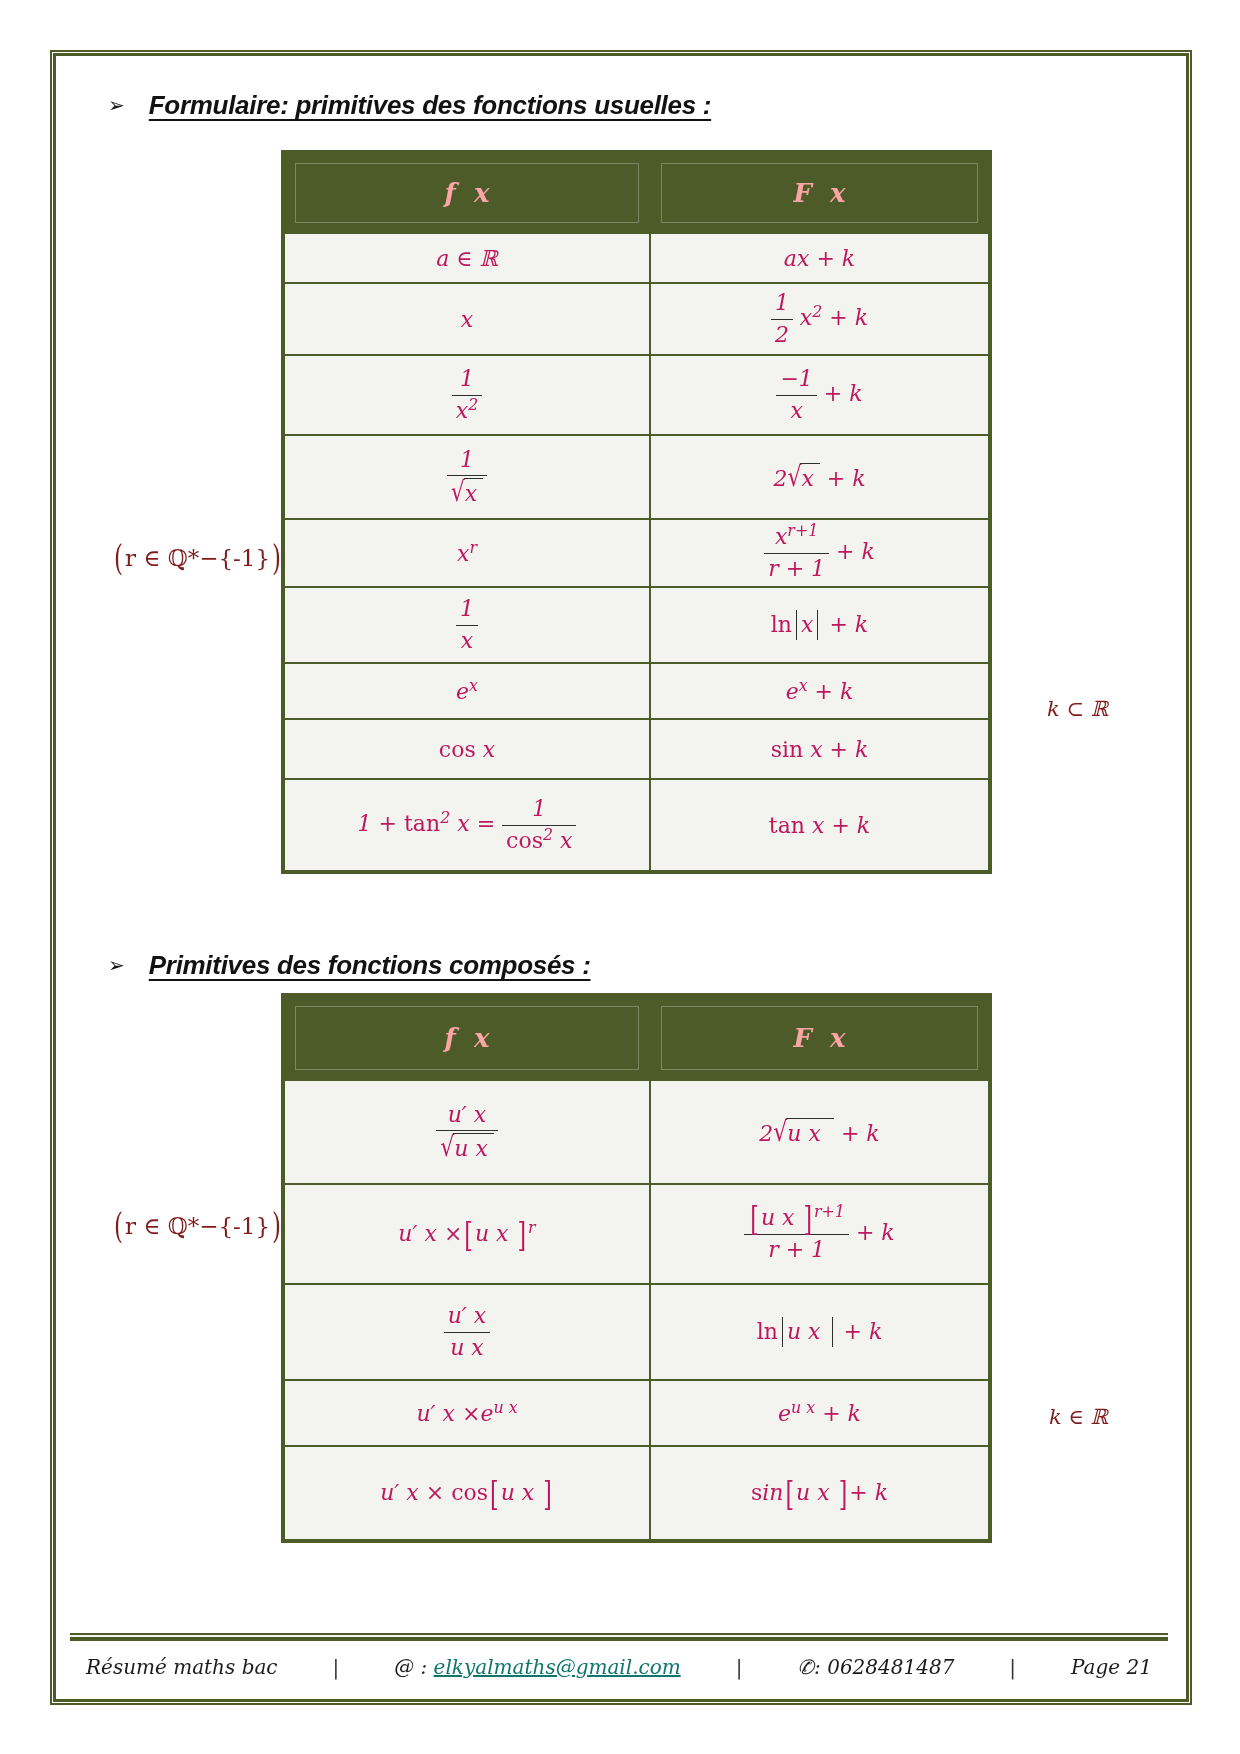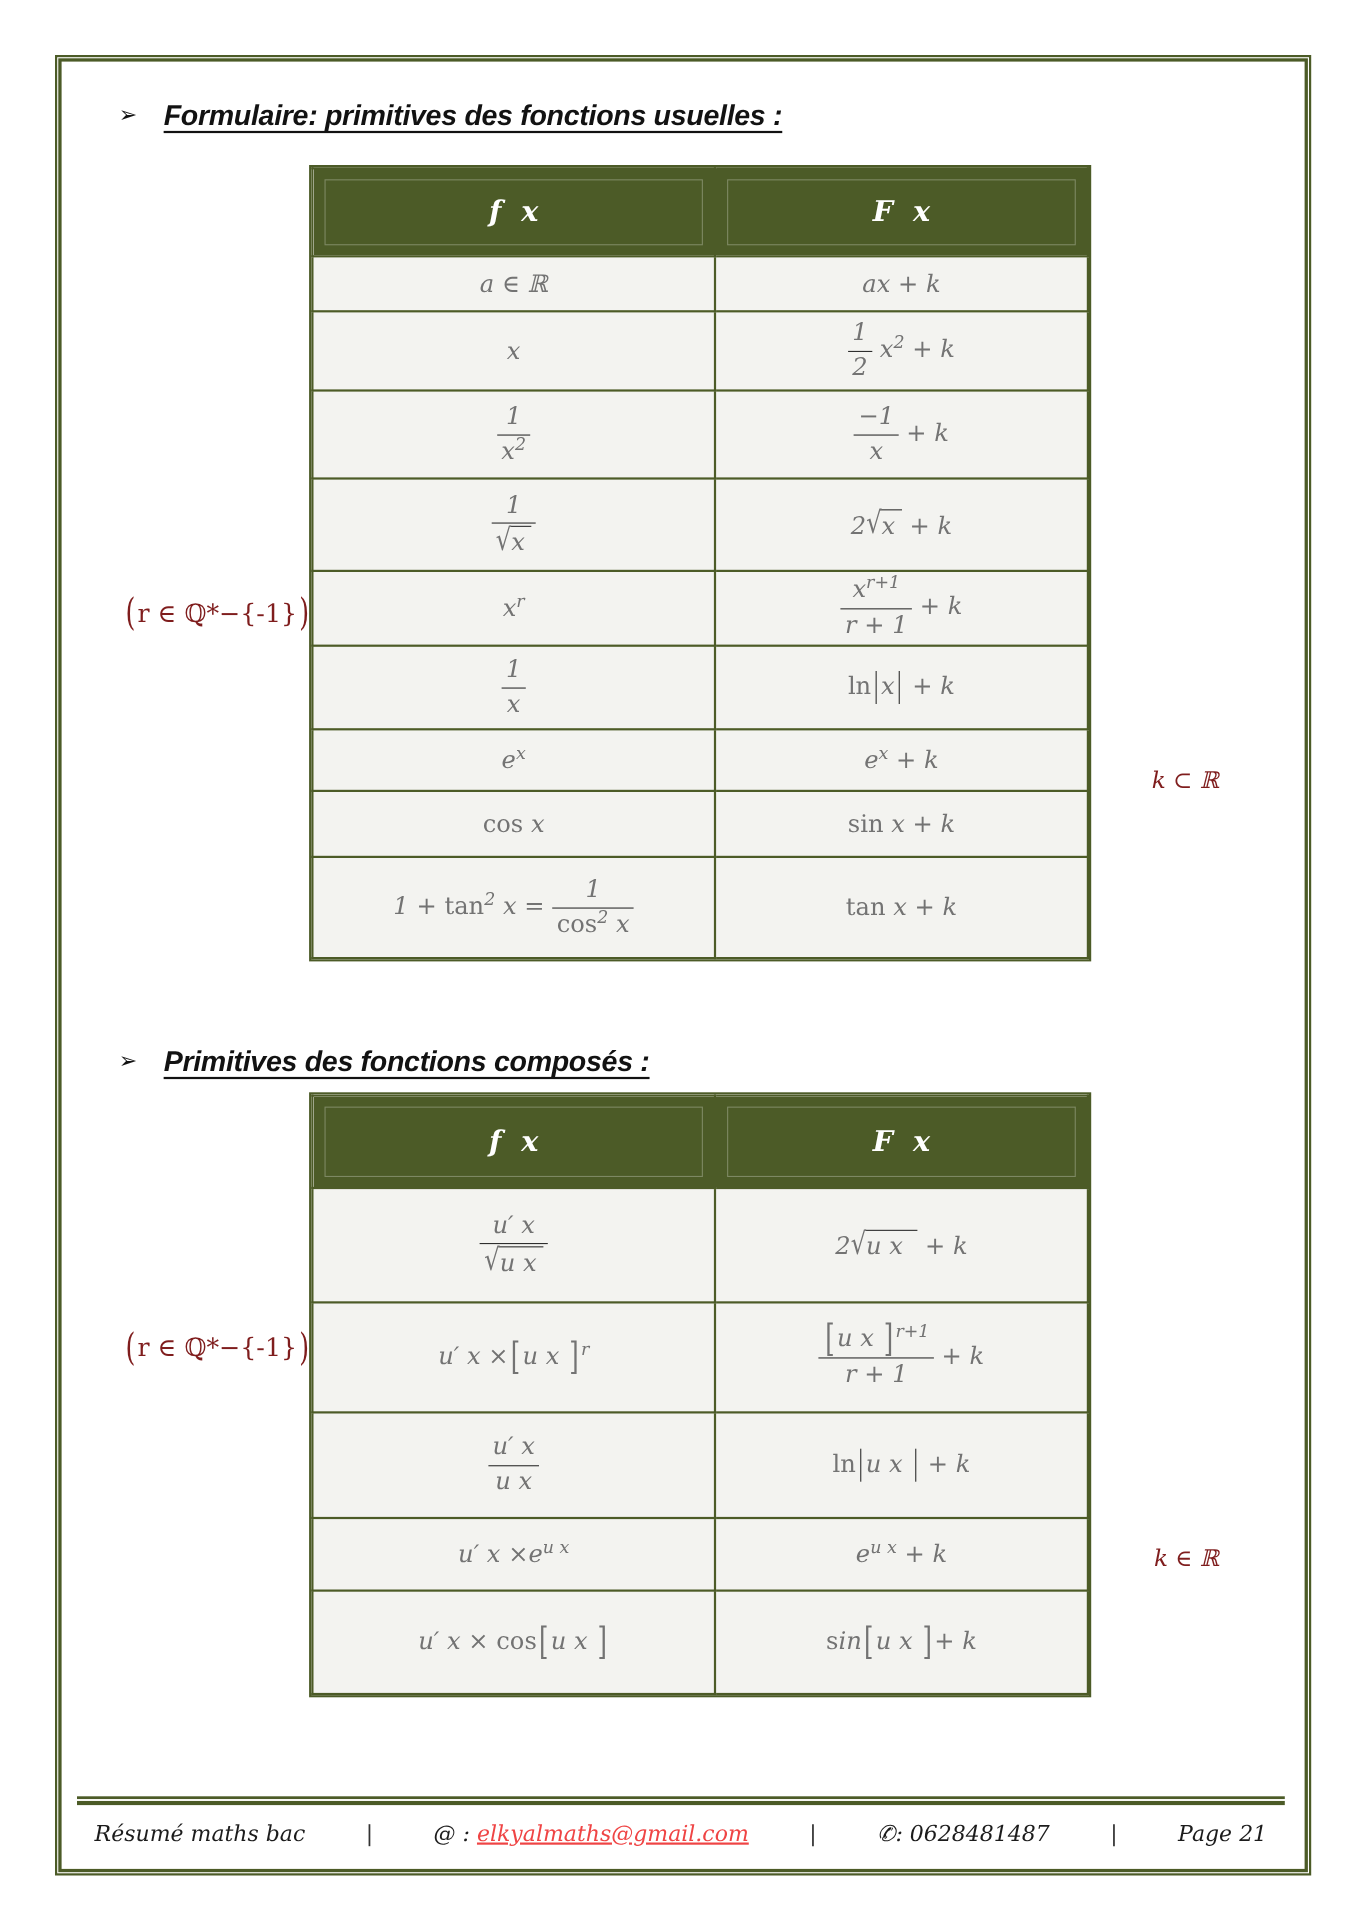--- a/index.html
+++ b/index.html
@@ -12,28 +12,28 @@
   
   .heading{position:absolute;display:flex;align-items:flex-start;gap:24px;color:#121212;}
   .heading .bullet{font-size:20px;line-height:30px;font-style:normal;}
   .heading .htext{font-size:26px;line-height:30px;font-weight:bold;font-style:italic;
     text-decoration:underline;text-underline-offset:5px;text-decoration-thickness:2px;letter-spacing:-0.3px;}
 
   
   .tbl-wrap{position:absolute;border:2px solid #4c5b27;background:#4c5b27;}
   table.ftable{border-collapse:collapse;table-layout:fixed;width:707px;background:#f3f3f0;}
   table.ftable td{border:2px solid #4c5b27;text-align:center;vertical-align:middle;padding:2px 6px;}
-  td.hdr{background:#4c5b27;color:#ffffff;position:relative;font-weight:bold;font-style:italic;
+  td.hdr{background:#4c5b27;color:#fca5a5;position:relative;font-weight:bold;font-style:italic;
     font-family:"DejaVu Serif",serif;font-size:26px;white-space:pre;}
   td.hdr::after{content:"";position:absolute;left:10px;right:10px;top:9px;bottom:9px;
     border:1px solid rgba(255,255,255,0.28);pointer-events:none;}
   td.hdr-f{border-right:3px solid #fdfdfa;}
 
   
-  .math{font-family:"DejaVu Serif",serif;font-style:italic;font-size:22px;color:#737373;}
+  .math{font-family:"DejaVu Serif",serif;font-style:italic;font-size:22px;color:#be185d;}
   .math .rm{font-style:normal;}
   .math sup{font-size:0.72em;vertical-align:super;line-height:0;}
   .fr{display:inline-block;vertical-align:middle;text-align:center;line-height:1.2;}
   .fr>.t{display:block;padding:0 4px 2px;}
   .fr>.b{display:block;border-top:1.6px solid #2e2e2e;padding:2px 4px 0;}
   .sqrt{display:inline-block;white-space:nowrap;}
   .sqrt .rs{font-style:normal;display:inline-block;transform:scaleY(1.25);transform-origin:70% 78%;letter-spacing:-1px;}
   .sqrt .ov{display:inline-block;border-top:1.7px solid #2e2e2e;padding:2px 6px 0 1px;}
   .abs{display:inline-block;border-left:1.7px solid #2e2e2e;border-right:1.7px solid #2e2e2e;
     padding:3px 4px;margin:0 4px;line-height:1.05;}
@@ -43,21 +43,21 @@
   .annot{position:absolute;font-family:"DejaVu Serif",serif;font-size:23px;color:#7f1d1d;white-space:nowrap;}
   .annot .tall{display:inline-block;transform:scaleY(1.5);margin:0 2px;}
   .annot.kset{font-style:italic;font-size:21px;margin-left:24px;}
 
   
   .footer-rule{position:absolute;left:70px;top:1633px;width:1098px;height:8px;
     background:linear-gradient(to bottom,#4c5b27 0 2.5px,#f6f6f2 2.5px 4px,#4c5b27 4px 8px);}
   .footer{position:absolute;left:70px;top:1655px;width:1098px;display:flex;align-items:flex-start;
     justify-content:space-between;font-family:"DejaVu Serif",serif;font-style:italic;font-size:20px;color:#1c1c1c;padding:0 16px;box-sizing:border-box;}
   .footer .sep{font-style:normal;color:#333;}
-  .footer a{color:#ef4444;text-decoration:underline;}
+  .footer a{color:#0f766e;text-decoration:underline;}
   .footer .grp{white-space:nowrap;}
 </style>
 </head>
 <body>
 
 <div class="frame"></div>
 
 <div class="heading" style="left:108px;top:90px;">
   <span class="bullet">➢</span>
   <span class="htext">Formulaire: primitives des fonctions usuelles :</span>

